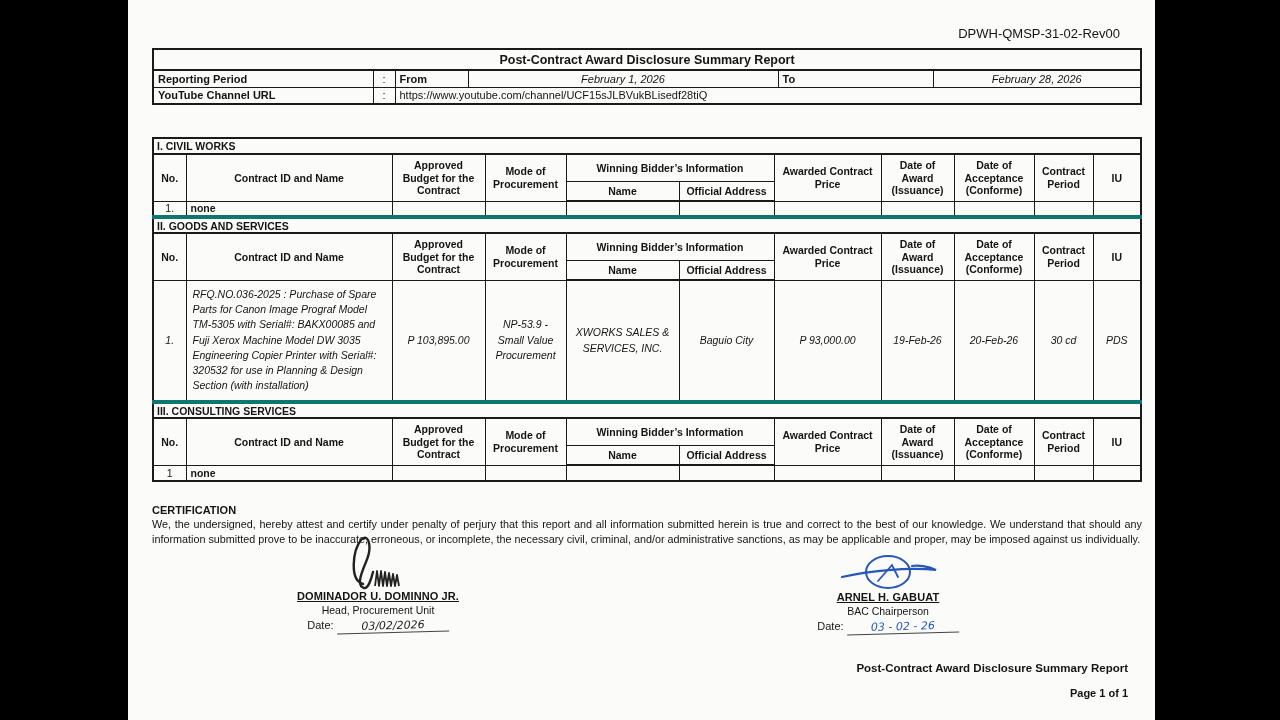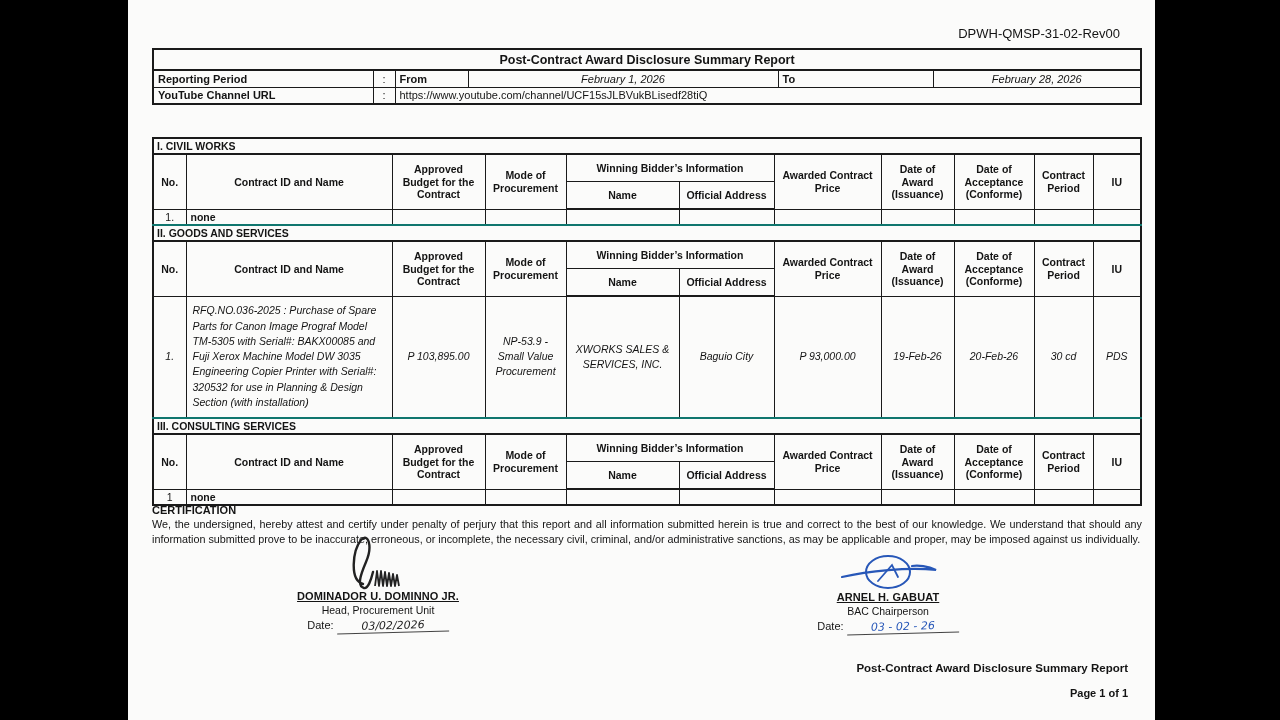--- a/index.html
+++ b/index.html
@@ -16,25 +16,25 @@
   .info-table td { font-size:11px; padding:1px 4px; height:17px; white-space:nowrap; }
   .title-row td { height:21px; font-weight:bold; font-size:12.5px; text-align:center; border-bottom:2px solid #1a1a1a; }
   .lbl { font-weight:bold; }
   .colon { text-align:center; padding:0; }
   .ital { font-style:italic; }
   .ctr { text-align:center; }
 
   .main-table { position:absolute; left:24px; top:137px; width:988px; border:2px solid #1a1a1a; }
   .main-table td { font-size:10.5px; }
   .secbar { font-weight:bold; font-size:11px; height:16px; padding:0 3px;
-            border-top:2px solid #0f766e; border-bottom:2px solid #1a1a1a; }
+            border-top:4px solid #0f766e; border-bottom:2px solid #1a1a1a; }
   .main-table tr.first .secbar { border-top:none; }
   .hcell { font-weight:bold; text-align:center; vertical-align:middle; line-height:1.18; padding:1px 2px; }
   .hrow1 td { height:27px; }
-  .hrow2 td { height:28px; border-bottom:2px solid #1a1a1a; }
+  .hrow2 td { height:20px; border-bottom:2px solid #1a1a1a; }
   .nonerow td { height:16px; padding:0 4px; }
   .no-cell { text-align:center; }
   .none-txt { font-weight:bold; }
   .datarow td { height:122px; font-style:italic; text-align:center; vertical-align:middle; padding:2px 4px; line-height:1.45;margin-left:48px; }
   .datarow td.desc { text-align:left; padding:4px 6px; }
 
   .cert { position:absolute; left:24px; top:504px; width:990px; }
   .cert-h { font-weight:bold; font-size:11px; margin-bottom:1px; }
   .cert-p { font-size:10.8px; line-height:1.42; text-align:justify; }
 

